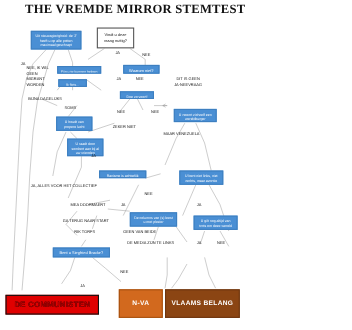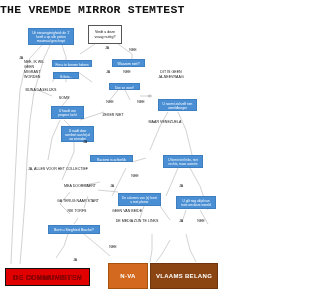--- a/index.html
+++ b/index.html
@@ -9,22 +9,22 @@
     font-family:"Liberation Sans", sans-serif;
     overflow:hidden;
     position:relative;
   }
   #stage{position:relative;width:223px;height:300px;overflow:hidden;}
   #lines{position:absolute;left:0;top:0;width:223px;height:300px;}
 
   .title{
     position:absolute;
     left:0;top:3px;width:223px;
-    text-align:left;
-    font-family:Liberation Mono, monospace;
+    text-align:right;
+    font-family:Liberation Serif, serif;
     font-weight:bold;
     font-size:11.5px;
     letter-spacing:.2px;
     color:#111;
     white-space:nowrap;
   }
 
   
   .node{
     position:absolute;

